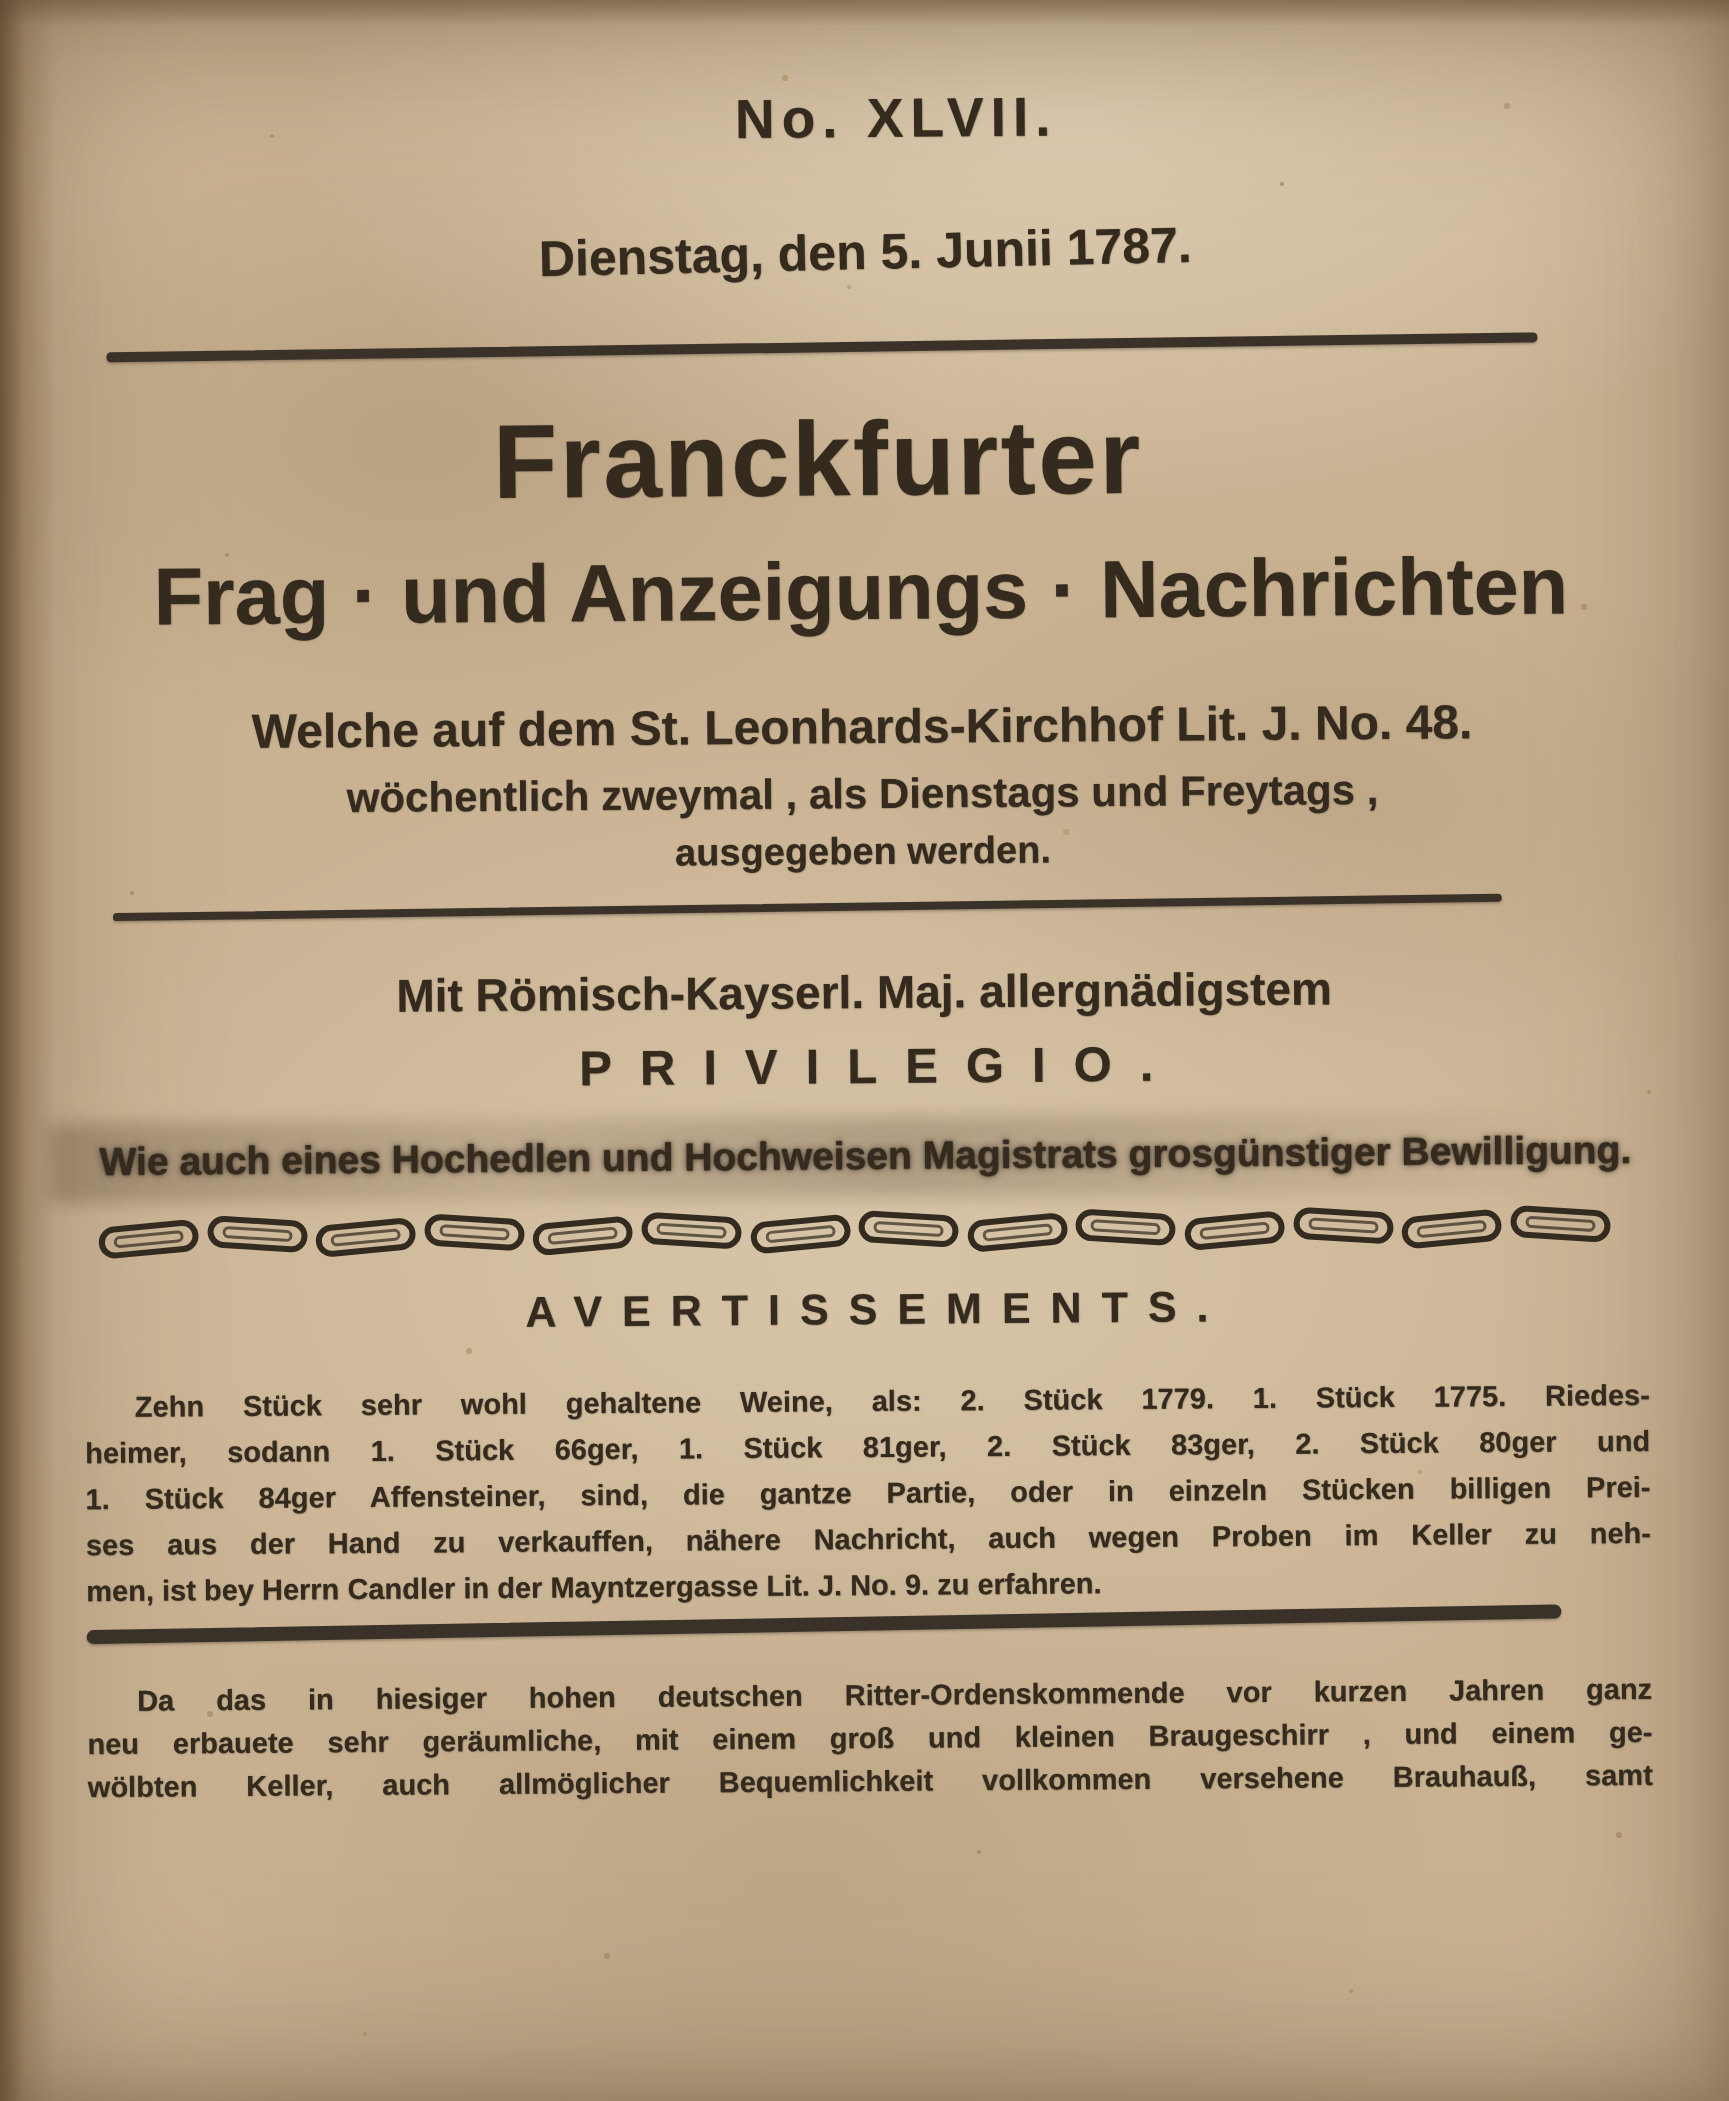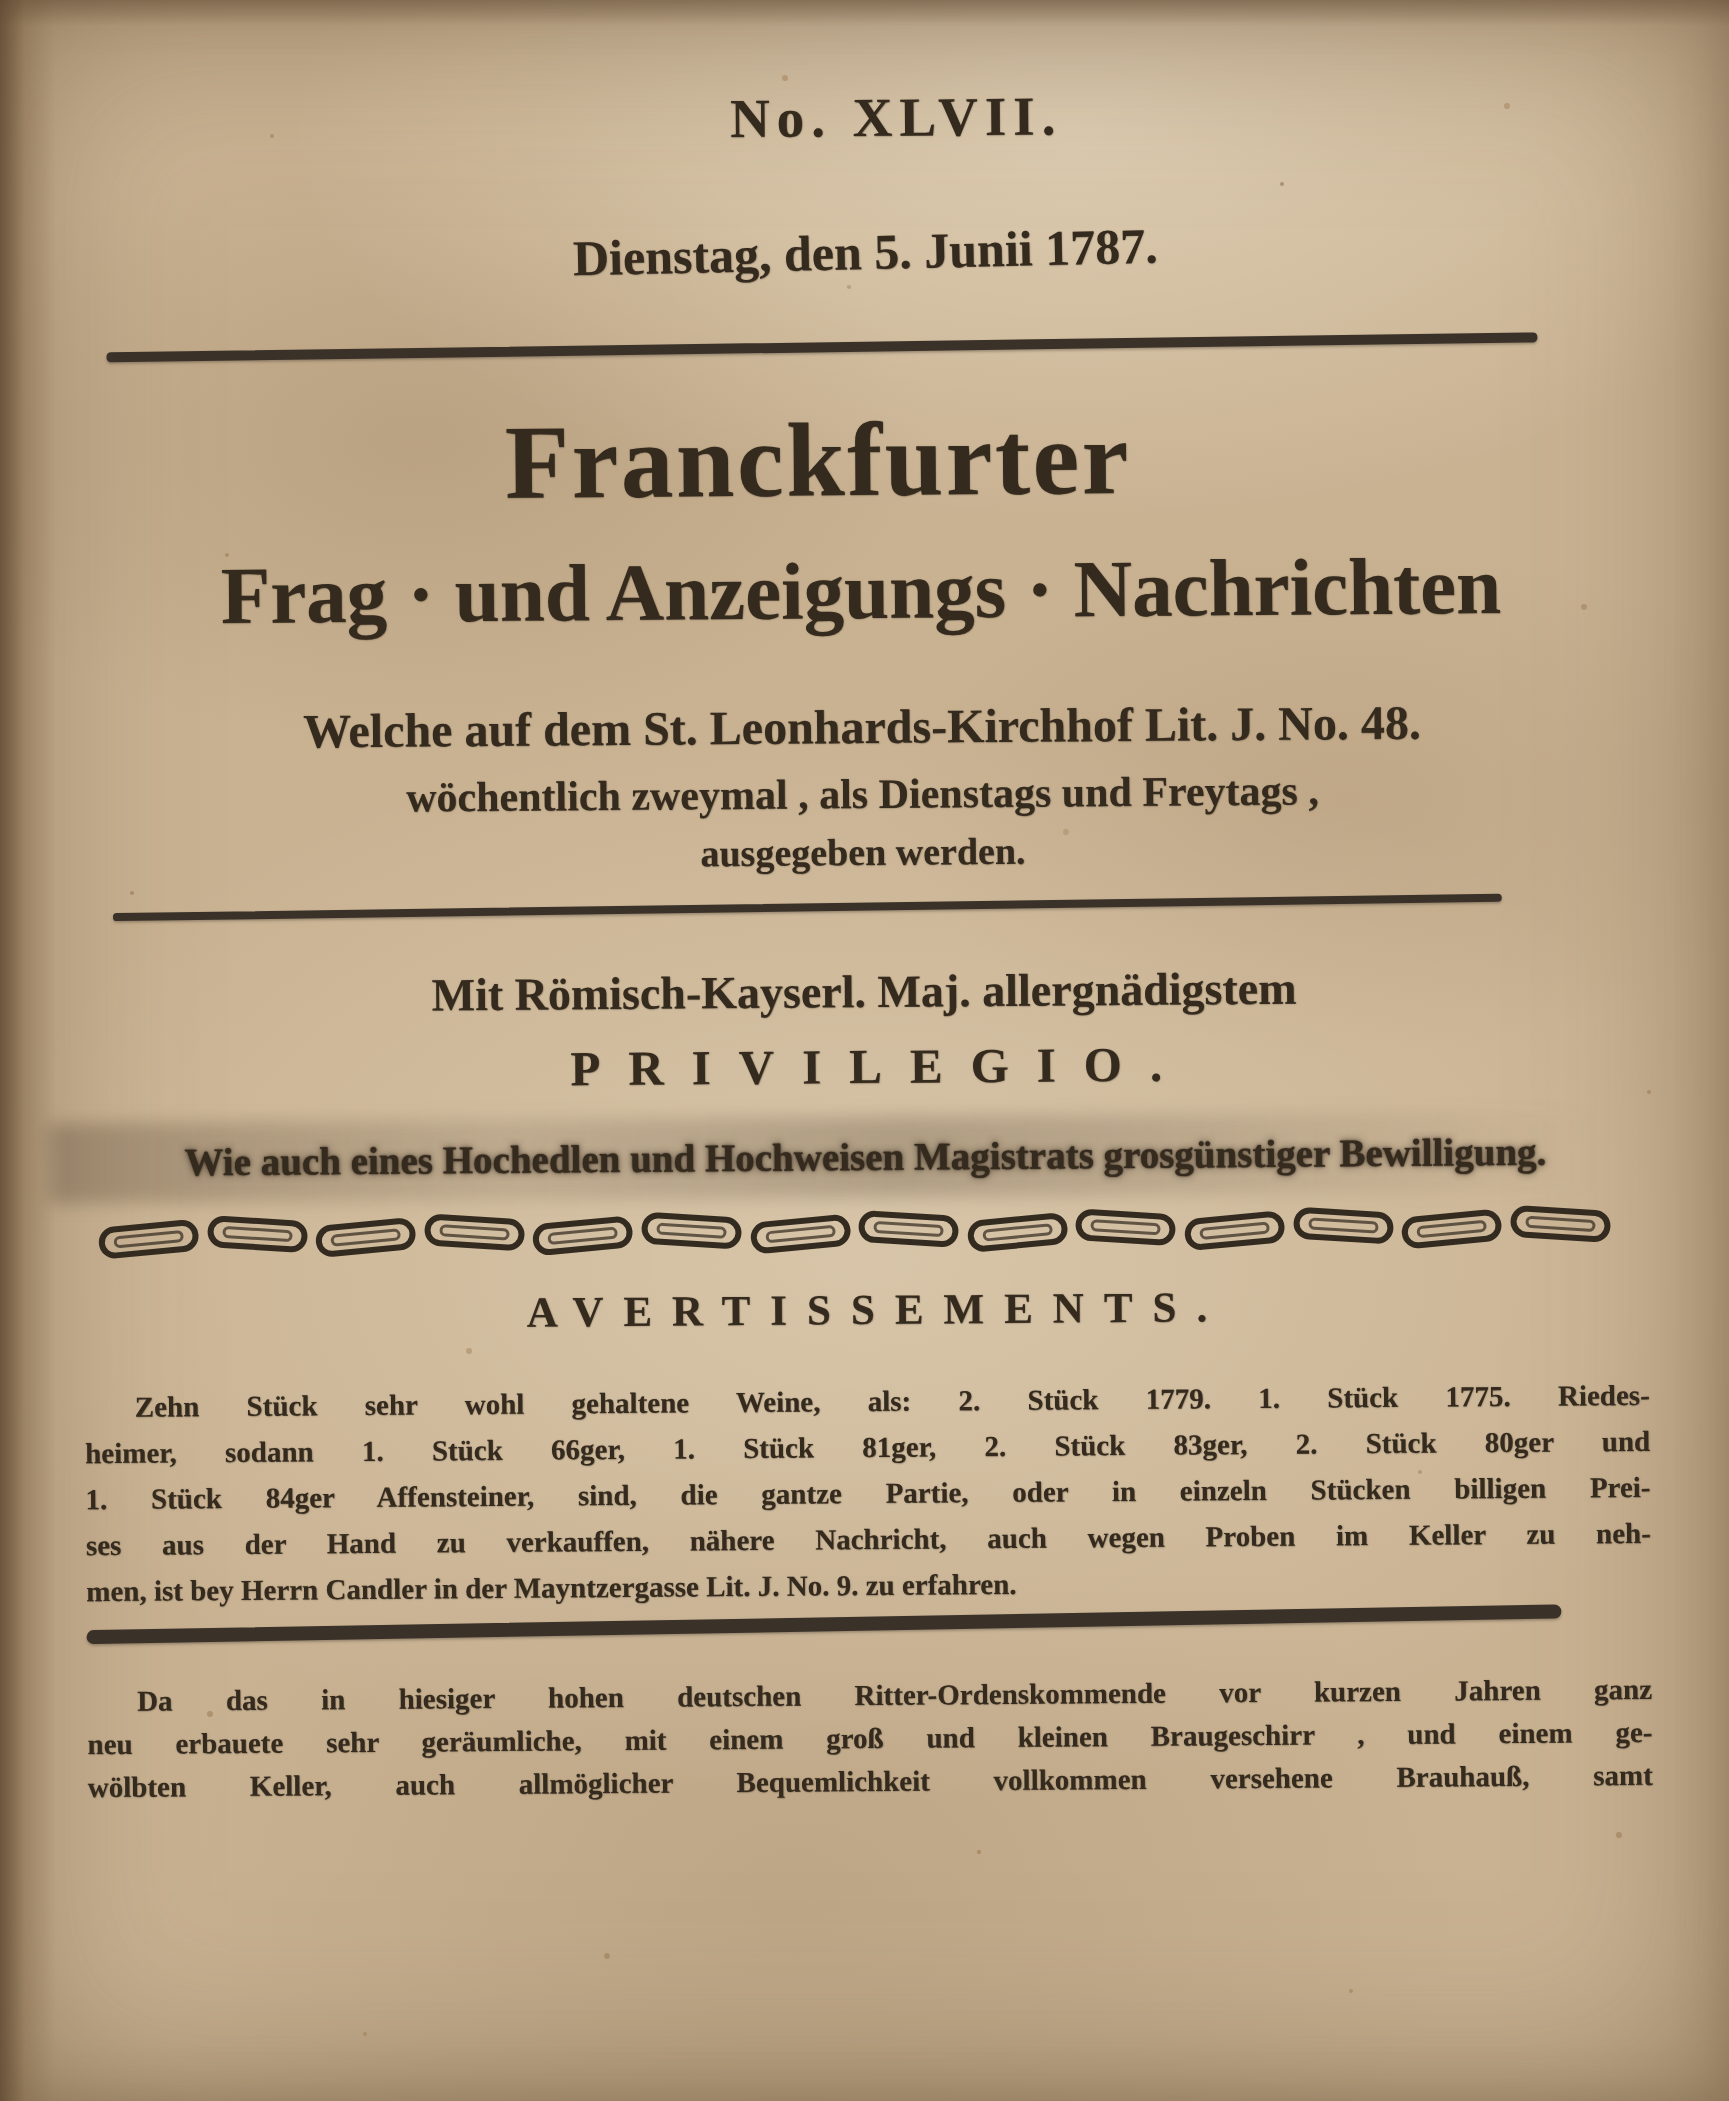--- a/index.html
+++ b/index.html
@@ -1,19 +1,19 @@
 <!DOCTYPE html>
 <html style="font-size:14px"><head>
 <meta charset="utf-8">
 <style>
   * { margin:0; padding:0; box-sizing:border-box; }
   html,body { width:1729px; height:2101px; background:#7d6a50; }
   .page {
     position:relative; width:1729px; height:2101px; overflow:hidden;
-    font-family:Liberation Serif, serif;
+    font-family:Liberation Sans, sans-serif;
     color:#342a1d;
     background:
       radial-gradient(1211px 605px at 62% 6%,  rgba(255,248,230,.38), transparent 65%),
       radial-gradient(865px 519px at 24% 21%, rgba(122,96,64,.20),  transparent 60%),
       radial-gradient(778px 432px at 78% 38%,  rgba(122,94,62,.13),  transparent 60%),
       radial-gradient(1297px 778px at 50% 60%, rgba(255,247,228,.28), transparent 70%),
       radial-gradient(1038px 692px at 46% 90%, rgba(118,92,60,.14),  transparent 65%),
       #c9b292;
     box-shadow: inset 0 0 190px rgba(92,70,44,.55), inset 0 0 52px rgba(92,70,44,.30);
   }

